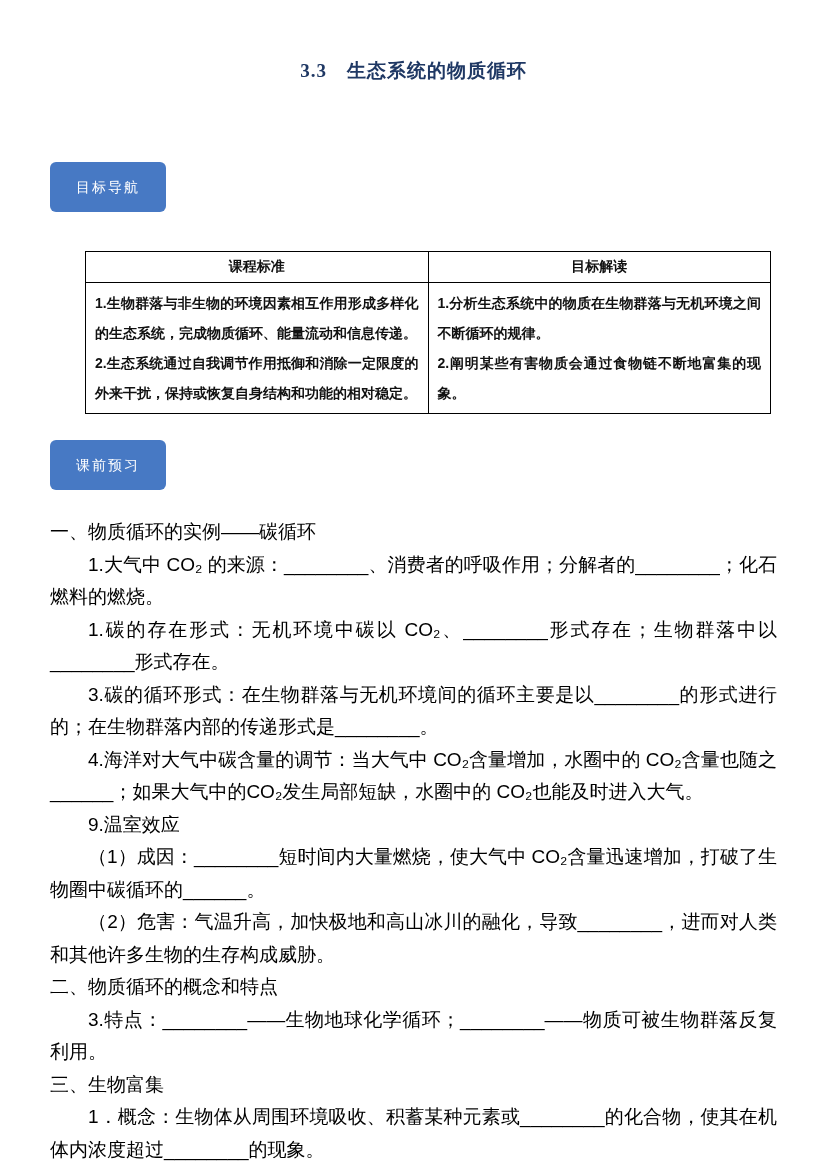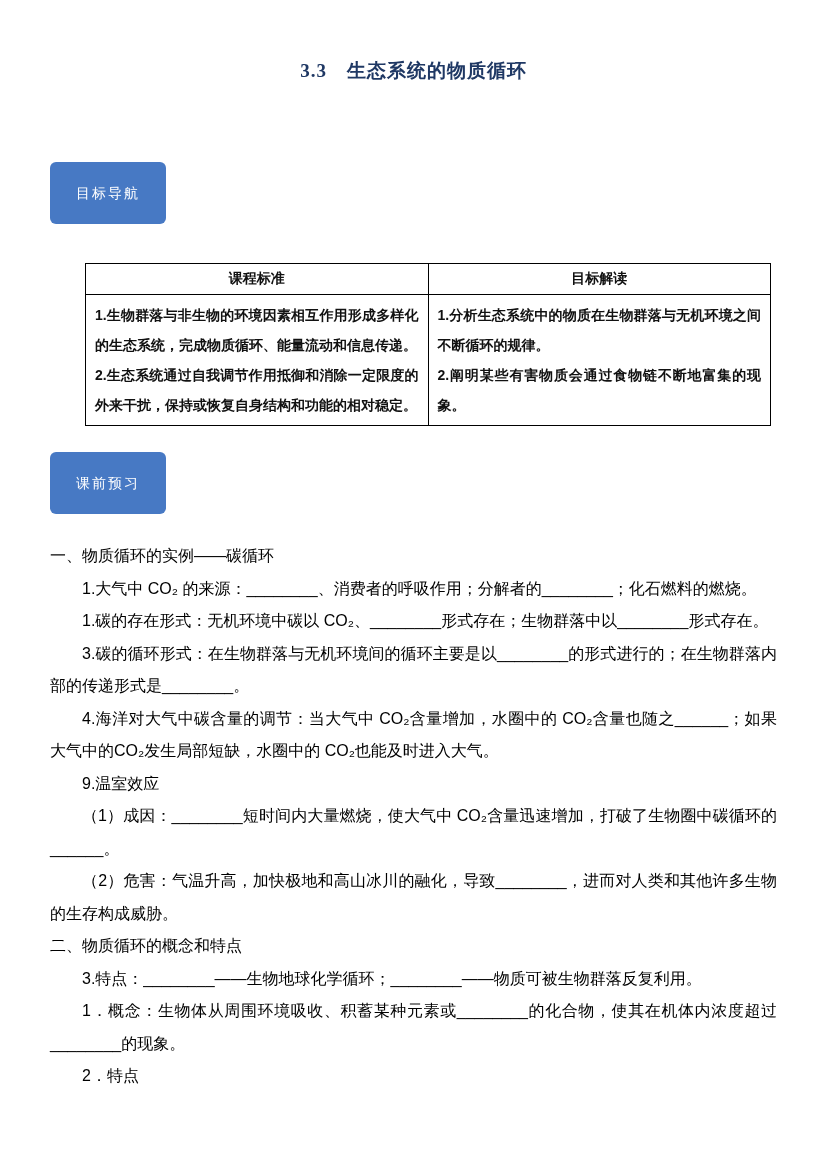--- a/index.html
+++ b/index.html
@@ -25,21 +25,21 @@
     letter-spacing: 1px;
   }
   .badge {
     display: block;
     width: fit-content;
     margin-left: 50px;
     background: #4779c4;
     color: #ffffff;
     font-size: 14px;
     line-height: 1;
-    padding: 24px 26px;
+    padding: 18px 26px;
     border-radius: 6px;
     letter-spacing: 2px;
   }
   .badge-goal { margin-top: 78px; }
   .badge-preview { margin-top: 26px; }
   .standards-table {
     border-collapse: collapse;
     table-layout: fixed;
     margin: 39px 0 0 85px;
     width: 686px;
@@ -65,21 +65,21 @@
     line-height: 30px;
     text-align: justify;
   }
   .cell-right p { margin-bottom: 13px; }
   .cell-right p:last-child { margin-bottom: 0; }
   .content {
     padding: 26px 50px 0 50px;
   }
   .content p {
     margin: 0;
-    font-size: 16px;
+    font-size: 19px;
     line-height: 32.5px;
     text-align: justify;
     color: #000000;
   }
   .content p.heading { text-indent: 0; }
   .content p.indent { text-indent: 2em; }
 </style>
 </head>
 <body>
 
@@ -121,18 +121,19 @@
     <p class="indent">1.碳的存在形式：无机环境中碳以 CO₂、________形式存在；生物群落中以________形式存在。</p>
     <p class="indent">3.碳的循环形式：在生物群落与无机环境间的循环主要是以________的形式进行的；在生物群落内部的传递形式是________。</p>
     <p class="indent">4.海洋对大气中碳含量的调节：当大气中 CO₂含量增加，水圈中的 CO₂含量也随之______；如果大气中的CO₂发生局部短缺，水圈中的 CO₂也能及时进入大气。</p>
     <p class="indent">9.温室效应</p>
     <p class="indent">（1）成因：________短时间内大量燃烧，使大气中 CO₂含量迅速增加，打破了生物圈中碳循环的______。</p>
     <p class="indent">（2）危害：气温升高，加快极地和高山冰川的融化，导致________，进而对人类和其他许多生物的生存构成威胁。</p>
 
     <p class="heading">二、物质循环的概念和特点</p>
     <p class="indent">3.特点：________——生物地球化学循环；________——物质可被生物群落反复利用。</p>
 
+    <p class="heading">三、生物富集</p>
     <p class="indent">1．概念：生物体从周围环境吸收、积蓄某种元素或________的化合物，使其在机体内浓度超过________的现象。</p>
     <p class="indent">2．特点</p>
 
   </div>
 
 </div>
 
 </body></html>

